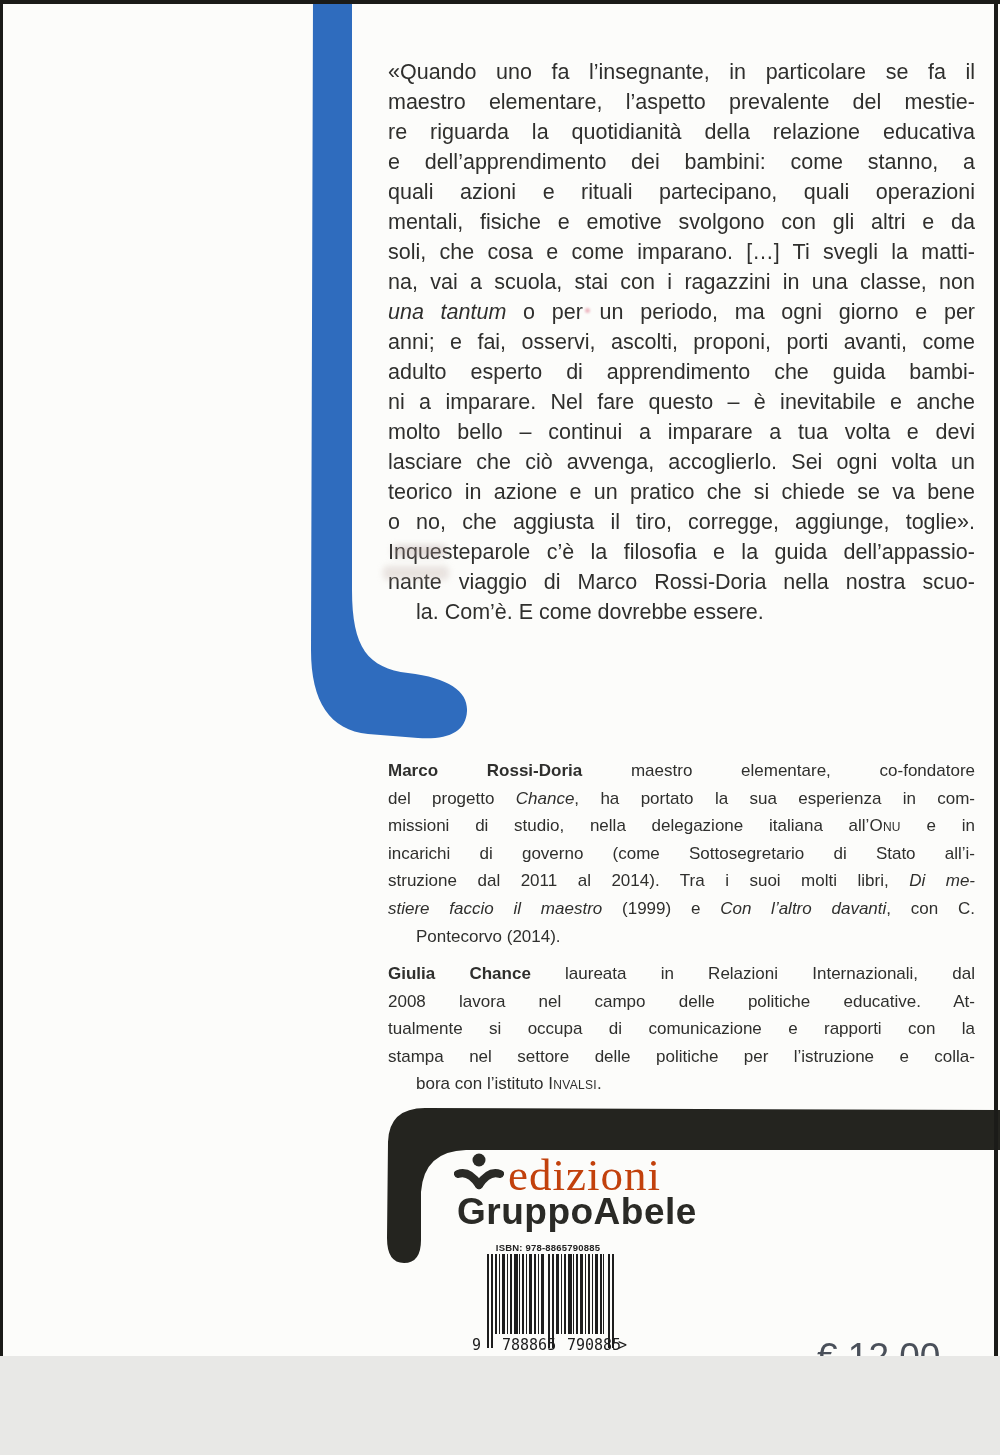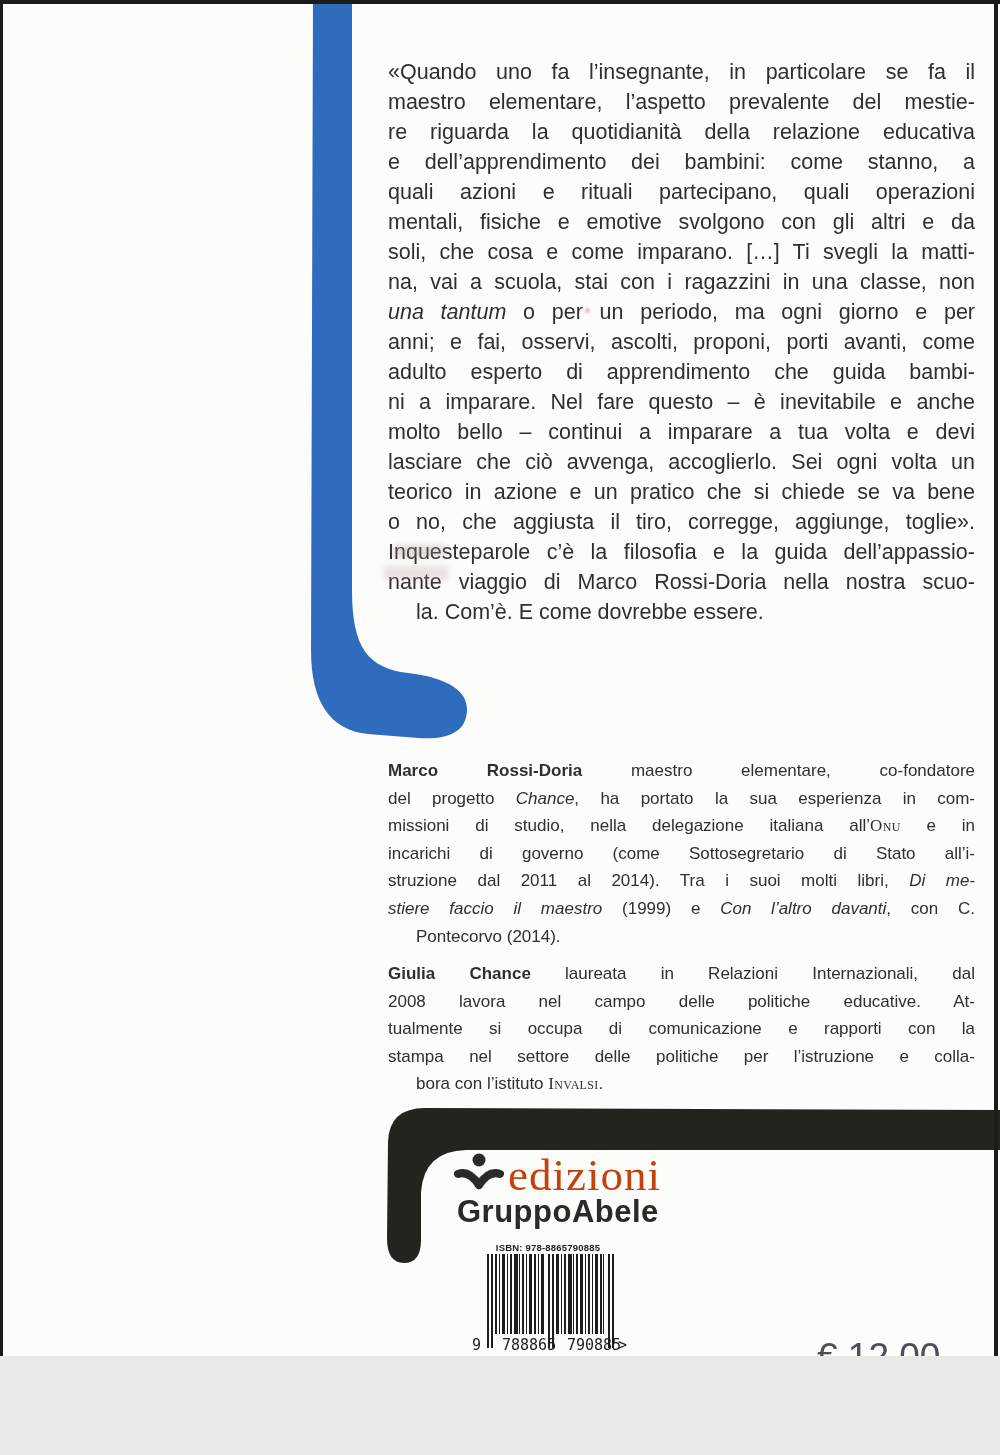--- a/index.html
+++ b/index.html
@@ -31,39 +31,39 @@
     position:absolute; left:388px; width:587px;
     font-size:17px; line-height:27.6px;
   }
   .bio-marco { top:757px; }
   .bio-giulia { top:960px; }
 
   .tline { text-align:justify; text-align-last:justify; }
   .tline.last { text-align-last:left;margin-left:28px; }
   .i  { font-style:italic; }
   .b  { font-weight:700; }
-  .sc { font-variant:small-caps; letter-spacing:.3px;font-family:Liberation Serif, serif; }
+  .sc { font-variant:small-caps; letter-spacing:.3px; }
 
   
   .smudge { position:absolute; filter:blur(3px); border-radius:5px; }
   .smudge.s1 { left:392px; top:545px; width:55px; height:12px; background:rgba(172,150,145,.32); }
   .smudge.s2 { left:383px; top:566px; width:66px; height:14px; background:rgba(182,162,156,.28); }
   .speck { position:absolute; left:585px; top:308px; width:5px; height:5px; border-radius:50%;
            background:rgba(225,130,150,.55); filter:blur(1px); }
 
   
   .logo-icon { position:absolute; left:454px; top:1151px; width:50px; height:47px; }
   .imprint {
     position:absolute; left:508px; top:1152px;
     font-family:"Liberation Serif", serif; font-size:45px; line-height:46px;
     color:#c2410c; letter-spacing:1px;
   }
   .pubname {
     position:absolute; left:457px; top:1197px;
-    font-size:31px; line-height:30px; font-weight:700; letter-spacing:.5px;
+    font-size:37px; line-height:30px; font-weight:700; letter-spacing:.5px;
     color:#2a2a26;
     text-align:right;
   }
 
   
   .isbn-label {
     position:absolute; left:473px; top:1242px; width:150px;
     text-align:center; font-size:9.5px; font-weight:700; letter-spacing:.2px; color:#222;
   }
   .barcode { position:absolute; left:487px; top:1254px; width:127px; height:94px; }

